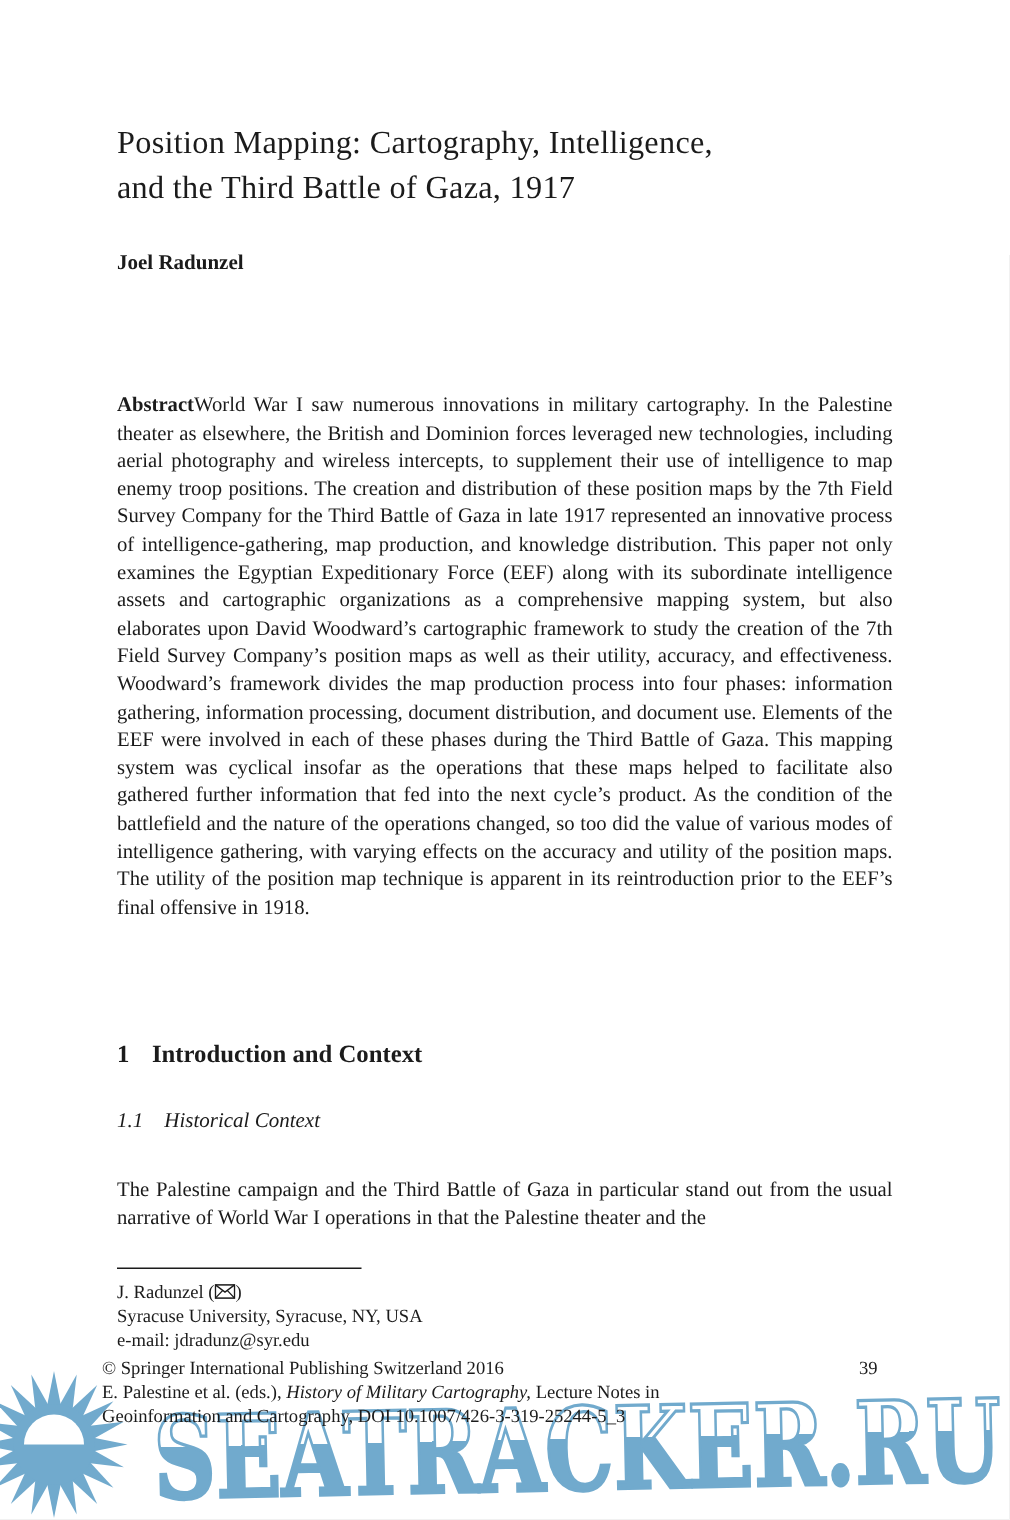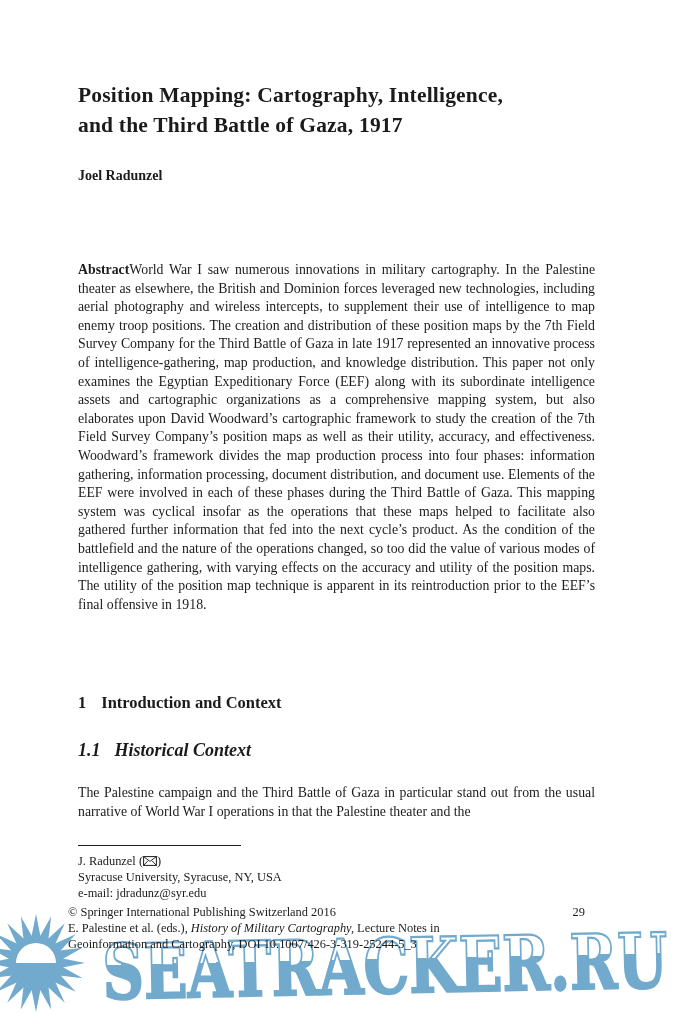--- a/index.html
+++ b/index.html
@@ -8,41 +8,41 @@
     width:673px;height:1013px;
     margin:0 auto;
     background:#ffffff;
     font-family:"Liberation Serif", serif;
     color:#1b1b1b;
     overflow:hidden;
   }
   .abs{position:absolute;}
   .title{
     left:78px;top:80px;width:530px;
-    font-size:21.5px;font-weight:bold;line-height:30px;
+    font-size:21.5px;font-weight:normal;line-height:30px;
     letter-spacing:.2px;
   }
   .author{
     left:78px;top:168px;
     font-size:14px;font-weight:bold;
   }
   .abstract{
     left:78px;top:261px;width:517px;
     font-size:13.8px;line-height:18.6px;
     text-align:justify;
   }
   .abstract .lbl{font-weight:bold;}
   .h1{
     left:78px;top:693px;
     font-size:16.5px;font-weight:bold;
   }
   .h1 .num{margin-right:15px;}
   .h2{
     left:78px;top:740px;
-    font-size:18px;font-weight:bold;font-style:italic;
+    font-size:14px;font-weight:normal;font-style:italic;
   }
   .h2 .num{margin-right:14px;}
   .bodytext{
     left:78px;top:784px;width:517px;
     font-size:13.8px;line-height:18.6px;
     text-align:justify;
   }
   .fnrule{
     left:78px;top:845px;width:163px;height:1px;
     background:#1b1b1b;
@@ -137,20 +137,20 @@
             <rect x="0.6" y="0.6" width="12.8" height="8.8" fill="none" stroke="#1b1b1b" stroke-width="1"></rect>
             <path d="M0.6 0.6 L7 5.4 L13.4 0.6 M0.6 9.4 L5.2 4.6 M13.4 9.4 L8.8 4.6" fill="none" stroke="#1b1b1b" stroke-width="0.9"></path>
           </svg><span>)</span></div>
       <div>Syracuse University, Syracuse, NY, USA</div>
       <div>e-mail: jdradunz@syr.edu</div>
     </div>
 
     <div class="abs imprint">
       <div class="row">
         <span>© Springer International Publishing Switzerland 2016</span>
-        <span>29</span>
+        <span>39</span>
       </div>
       <div><span>E. Palestine et al. (eds.), </span><span class="italic">History of Military Cartography,</span><span> Lecture Notes in</span></div>
       <div>Geoinformation and Cartography, DOI 10.1007/426-3-319-25244-5_3</div>
     </div>
 
   </div>
 </div>
 
 </body></html>

